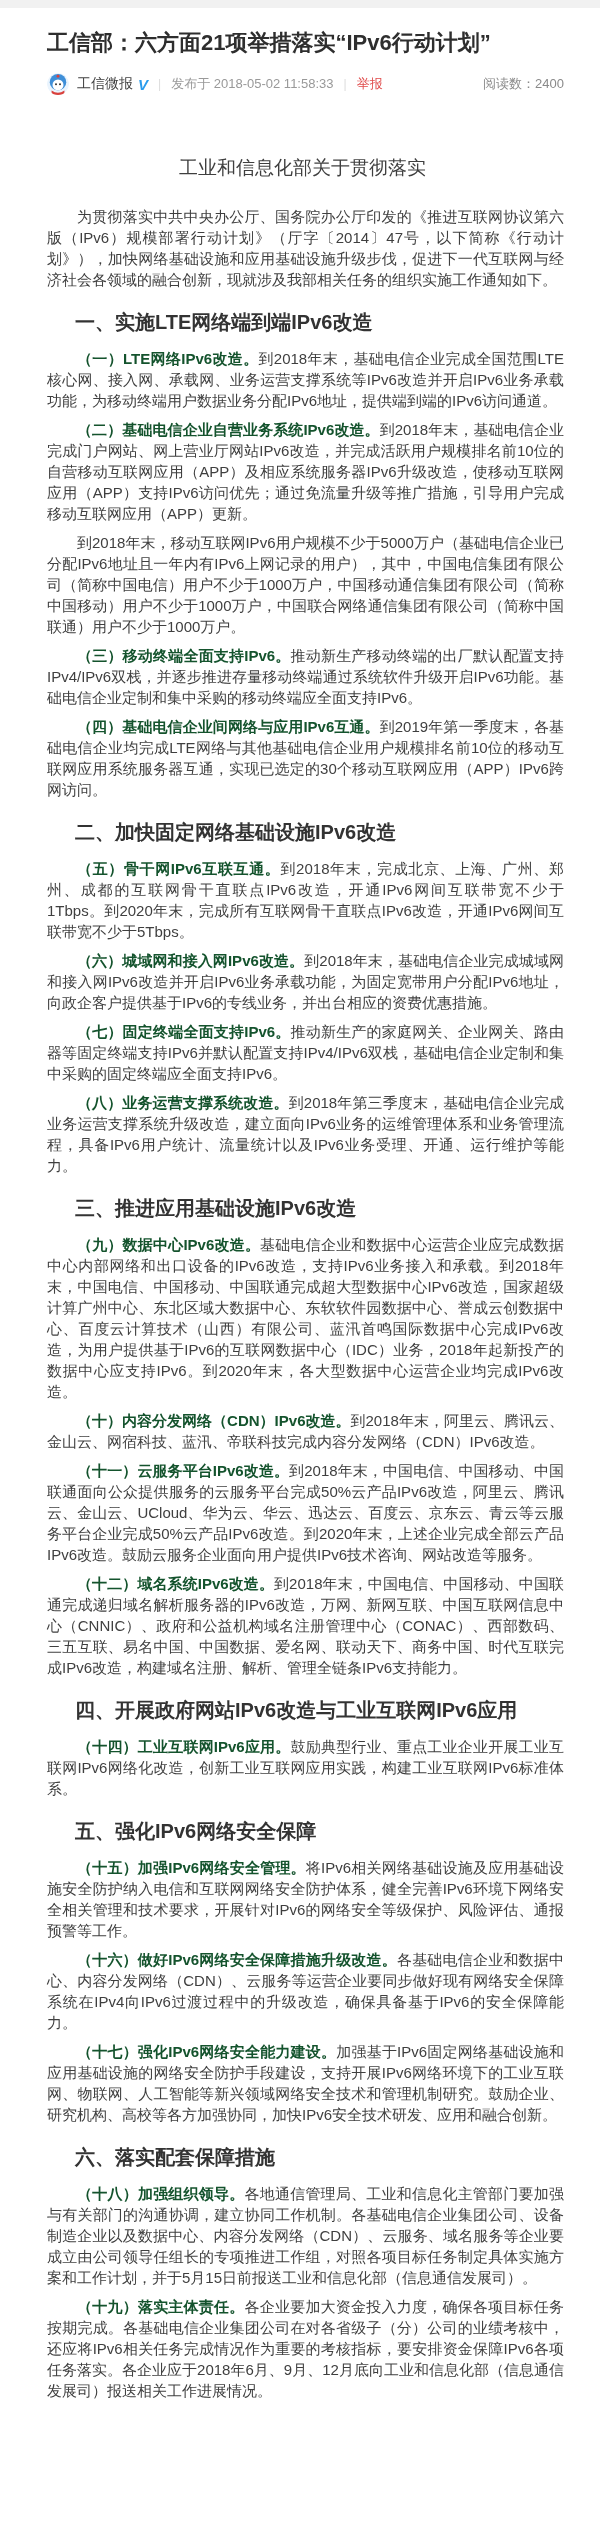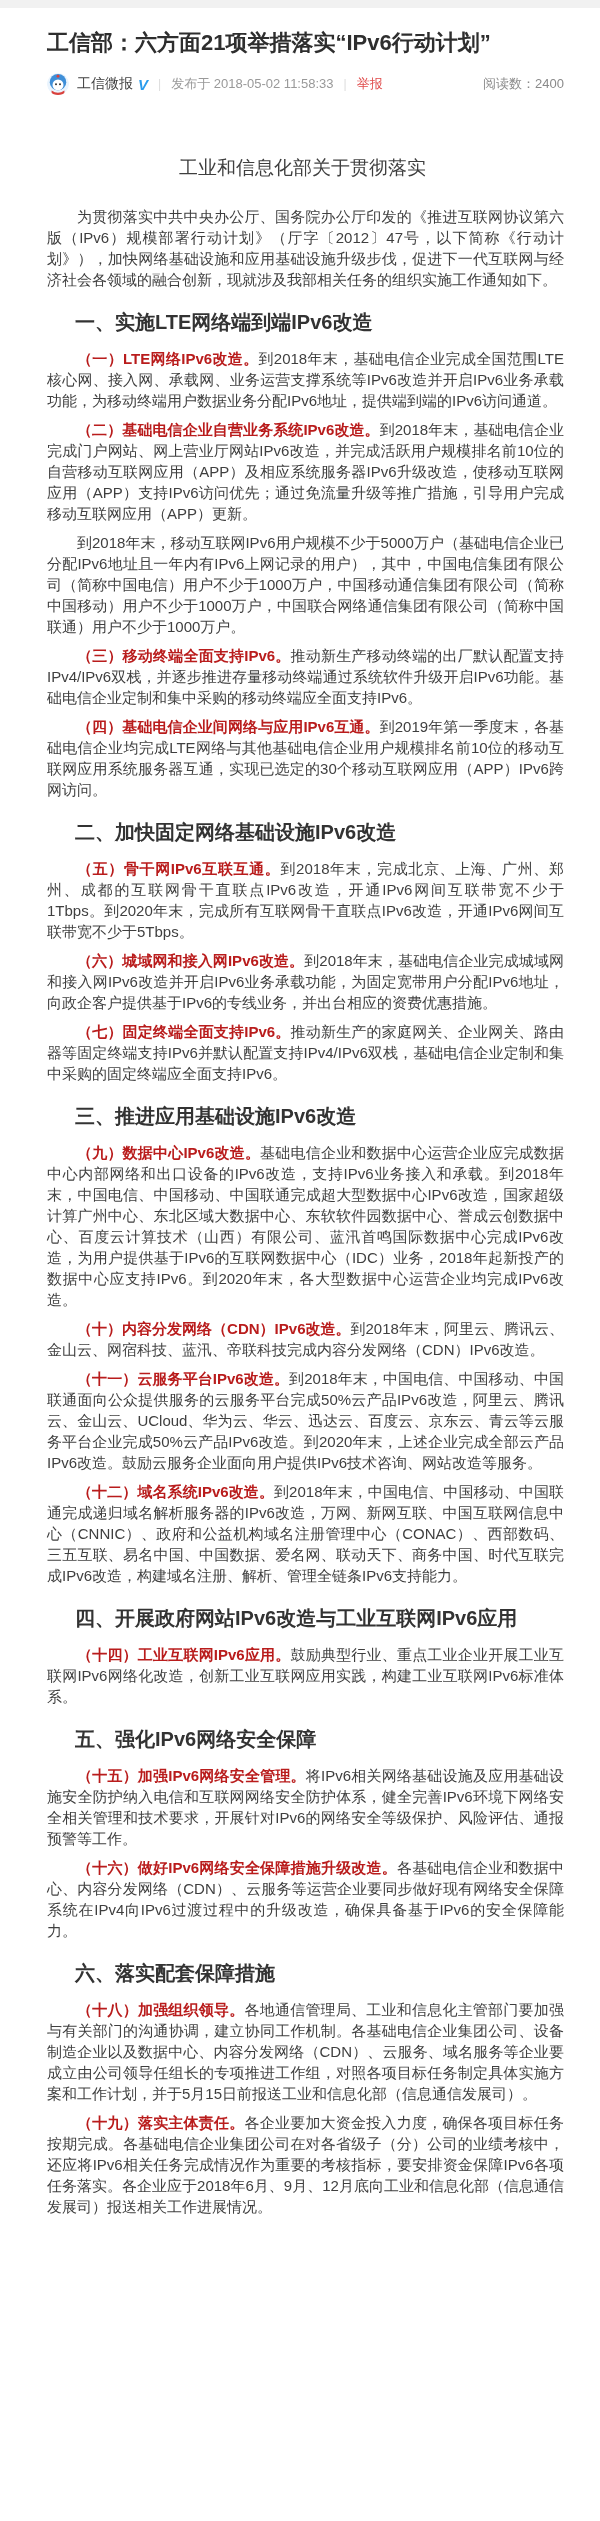--- a/index.html
+++ b/index.html
@@ -10,21 +10,21 @@
   .meta-row{display:flex;align-items:center;font-size:13px;color:#999;height:24px;}
   .avatar{width:22px;height:22px;border-radius:50%;overflow:hidden;flex:0 0 22px;}
   .author-name{color:#3f3f3f;font-size:14px;margin-left:8px;cursor:pointer;}
   .v-badge{color:#2a9ced;font-weight:700;font-style:italic;font-size:15px;margin-left:5px;}
   .meta-divider{color:#dddddd;margin:0 10px;font-size:12px;}
   .publish-time{color:#999999;}
   .report-link{color:#e04b4b;cursor:pointer;}
   .read-count{margin-left:auto;color:#8a8a8a;font-size:13px;}
   .doc-title{text-align:center;font-size:19px;font-weight:400;color:#3f3f3f;line-height:40px;margin:52px 10px 18px 4px;}
   .article p{font-size:15px;line-height:21px;margin:0 0 8px 0;text-indent:2em;text-align:justify;color:#3f3f3f;}
-  .article p b{font-weight:700;color:#b91c1c;}
+  .article p b{font-weight:700;color:#14532d;}
   .section-heading{font-size:20px;font-weight:700;color:#333333;margin:18px 0 12px 0;padding-left:28px;line-height:28px;}
 </style>
 </head>
 <body>
 
 <div class="top-strip"></div>
 
 <div class="container">
 
   <h1 class="page-title">工信部：六方面21项举措落实“IPv6行动计划”</h1>
@@ -48,42 +48,44 @@
     <span class="meta-divider">|</span>
     <span class="report-link">举报</span>
     <span class="read-count">阅读数：2400</span>
   </div>
 
   <div class="doc-title">
     <div>工业和信息化部关于贯彻落实</div>
   </div>
 
   <div class="article">
-    <p>为贯彻落实中共中央办公厅、国务院办公厅印发的《推进互联网协议第六版（IPv6）规模部署行动计划》（厅字〔2012〕47号，以下简称《行动计划》），加快网络基础设施和应用基础设施升级步伐，促进下一代互联网与经济社会各领域的融合创新，现就涉及我部相关任务的组织实施工作通知如下。</p>
+    <p>为贯彻落实中共中央办公厅、国务院办公厅印发的《推进互联网协议第六版（IPv6）规模部署行动计划》（厅字〔2014〕47号，以下简称《行动计划》），加快网络基础设施和应用基础设施升级步伐，促进下一代互联网与经济社会各领域的融合创新，现就涉及我部相关任务的组织实施工作通知如下。</p>
     <div id="sections">
         <h2 class="section-heading">一、实施LTE网络端到端IPv6改造</h2>
         <p><b>（一）LTE网络IPv6改造。</b>到2018年末，基础电信企业完成全国范围LTE核心网、接入网、承载网、业务运营支撑系统等IPv6改造并开启IPv6业务承载功能，为移动终端用户数据业务分配IPv6地址，提供端到端的IPv6访问通道。</p>
         <p><b>（二）基础电信企业自营业务系统IPv6改造。</b>到2018年末，基础电信企业完成门户网站、网上营业厅网站IPv6改造，并完成活跃用户规模排名前10位的自营移动互联网应用（APP）及相应系统服务器IPv6升级改造，使移动互联网应用（APP）支持IPv6访问优先；通过免流量升级等推广措施，引导用户完成移动互联网应用（APP）更新。</p>
         <p>到2018年末，移动互联网IPv6用户规模不少于5000万户（基础电信企业已分配IPv6地址且一年内有IPv6上网记录的用户），其中，中国电信集团有限公司（简称中国电信）用户不少于1000万户，中国移动通信集团有限公司（简称中国移动）用户不少于1000万户，中国联合网络通信集团有限公司（简称中国联通）用户不少于1000万户。</p>
         <p><b>（三）移动终端全面支持IPv6。</b>推动新生产移动终端的出厂默认配置支持IPv4/IPv6双栈，并逐步推进存量移动终端通过系统软件升级开启IPv6功能。基础电信企业定制和集中采购的移动终端应全面支持IPv6。</p>
         <p><b>（四）基础电信企业间网络与应用IPv6互通。</b>到2019年第一季度末，各基础电信企业均完成LTE网络与其他基础电信企业用户规模排名前10位的移动互联网应用系统服务器互通，实现已选定的30个移动互联网应用（APP）IPv6跨网访问。</p>
         <h2 class="section-heading">二、加快固定网络基础设施IPv6改造</h2>
         <p><b>（五）骨干网IPv6互联互通。</b>到2018年末，完成北京、上海、广州、郑州、成都的互联网骨干直联点IPv6改造，开通IPv6网间互联带宽不少于1Tbps。到2020年末，完成所有互联网骨干直联点IPv6改造，开通IPv6网间互联带宽不少于5Tbps。</p>
         <p><b>（六）城域网和接入网IPv6改造。</b>到2018年末，基础电信企业完成城域网和接入网IPv6改造并开启IPv6业务承载功能，为固定宽带用户分配IPv6地址，向政企客户提供基于IPv6的专线业务，并出台相应的资费优惠措施。</p>
         <p><b>（七）固定终端全面支持IPv6。</b>推动新生产的家庭网关、企业网关、路由器等固定终端支持IPv6并默认配置支持IPv4/IPv6双栈，基础电信企业定制和集中采购的固定终端应全面支持IPv6。</p>
+        <p><b>（八）业务运营支撑系统改造。</b>到2018年第三季度末，基础电信企业完成业务运营支撑系统升级改造，建立面向IPv6业务的运维管理体系和业务管理流程，具备IPv6用户统计、流量统计以及IPv6业务受理、开通、运行维护等能力。</p>
         <h2 class="section-heading">三、推进应用基础设施IPv6改造</h2>
         <p><b>（九）数据中心IPv6改造。</b>基础电信企业和数据中心运营企业应完成数据中心内部网络和出口设备的IPv6改造，支持IPv6业务接入和承载。到2018年末，中国电信、中国移动、中国联通完成超大型数据中心IPv6改造，国家超级计算广州中心、东北区域大数据中心、东软软件园数据中心、誉成云创数据中心、百度云计算技术（山西）有限公司、蓝汛首鸣国际数据中心完成IPv6改造，为用户提供基于IPv6的互联网数据中心（IDC）业务，2018年起新投产的数据中心应支持IPv6。到2020年末，各大型数据中心运营企业均完成IPv6改造。</p>
         <p><b>（十）内容分发网络（CDN）IPv6改造。</b>到2018年末，阿里云、腾讯云、金山云、网宿科技、蓝汛、帝联科技完成内容分发网络（CDN）IPv6改造。</p>
         <p><b>（十一）云服务平台IPv6改造。</b>到2018年末，中国电信、中国移动、中国联通面向公众提供服务的云服务平台完成50%云产品IPv6改造，阿里云、腾讯云、金山云、UCloud、华为云、华云、迅达云、百度云、京东云、青云等云服务平台企业完成50%云产品IPv6改造。到2020年末，上述企业完成全部云产品IPv6改造。鼓励云服务企业面向用户提供IPv6技术咨询、网站改造等服务。</p>
         <p><b>（十二）域名系统IPv6改造。</b>到2018年末，中国电信、中国移动、中国联通完成递归域名解析服务器的IPv6改造，万网、新网互联、中国互联网信息中心（CNNIC）、政府和公益机构域名注册管理中心（CONAC）、西部数码、三五互联、易名中国、中国数据、爱名网、联动天下、商务中国、时代互联完成IPv6改造，构建域名注册、解析、管理全链条IPv6支持能力。</p>
         <h2 class="section-heading">四、开展政府网站IPv6改造与工业互联网IPv6应用</h2>
         <p><b>（十四）工业互联网IPv6应用。</b>鼓励典型行业、重点工业企业开展工业互联网IPv6网络化改造，创新工业互联网应用实践，构建工业互联网IPv6标准体系。</p>
         <h2 class="section-heading">五、强化IPv6网络安全保障</h2>
         <p><b>（十五）加强IPv6网络安全管理。</b>将IPv6相关网络基础设施及应用基础设施安全防护纳入电信和互联网网络安全防护体系，健全完善IPv6环境下网络安全相关管理和技术要求，开展针对IPv6的网络安全等级保护、风险评估、通报预警等工作。</p>
         <p><b>（十六）做好IPv6网络安全保障措施升级改造。</b>各基础电信企业和数据中心、内容分发网络（CDN）、云服务等运营企业要同步做好现有网络安全保障系统在IPv4向IPv6过渡过程中的升级改造，确保具备基于IPv6的安全保障能力。</p>
+        <p><b>（十七）强化IPv6网络安全能力建设。</b>加强基于IPv6固定网络基础设施和应用基础设施的网络安全防护手段建设，支持开展IPv6网络环境下的工业互联网、物联网、人工智能等新兴领域网络安全技术和管理机制研究。鼓励企业、研究机构、高校等各方加强协同，加快IPv6安全技术研发、应用和融合创新。</p>
         <h2 class="section-heading">六、落实配套保障措施</h2>
         <p><b>（十八）加强组织领导。</b>各地通信管理局、工业和信息化主管部门要加强与有关部门的沟通协调，建立协同工作机制。各基础电信企业集团公司、设备制造企业以及数据中心、内容分发网络（CDN）、云服务、域名服务等企业要成立由公司领导任组长的专项推进工作组，对照各项目标任务制定具体实施方案和工作计划，并于5月15日前报送工业和信息化部（信息通信发展司）。</p>
         <p><b>（十九）落实主体责任。</b>各企业要加大资金投入力度，确保各项目标任务按期完成。各基础电信企业集团公司在对各省级子（分）公司的业绩考核中，还应将IPv6相关任务完成情况作为重要的考核指标，要安排资金保障IPv6各项任务落实。各企业应于2018年6月、9月、12月底向工业和信息化部（信息通信发展司）报送相关工作进展情况。</p>
       </div>
 
   </div>
 
 </div>
 
 </body></html>

